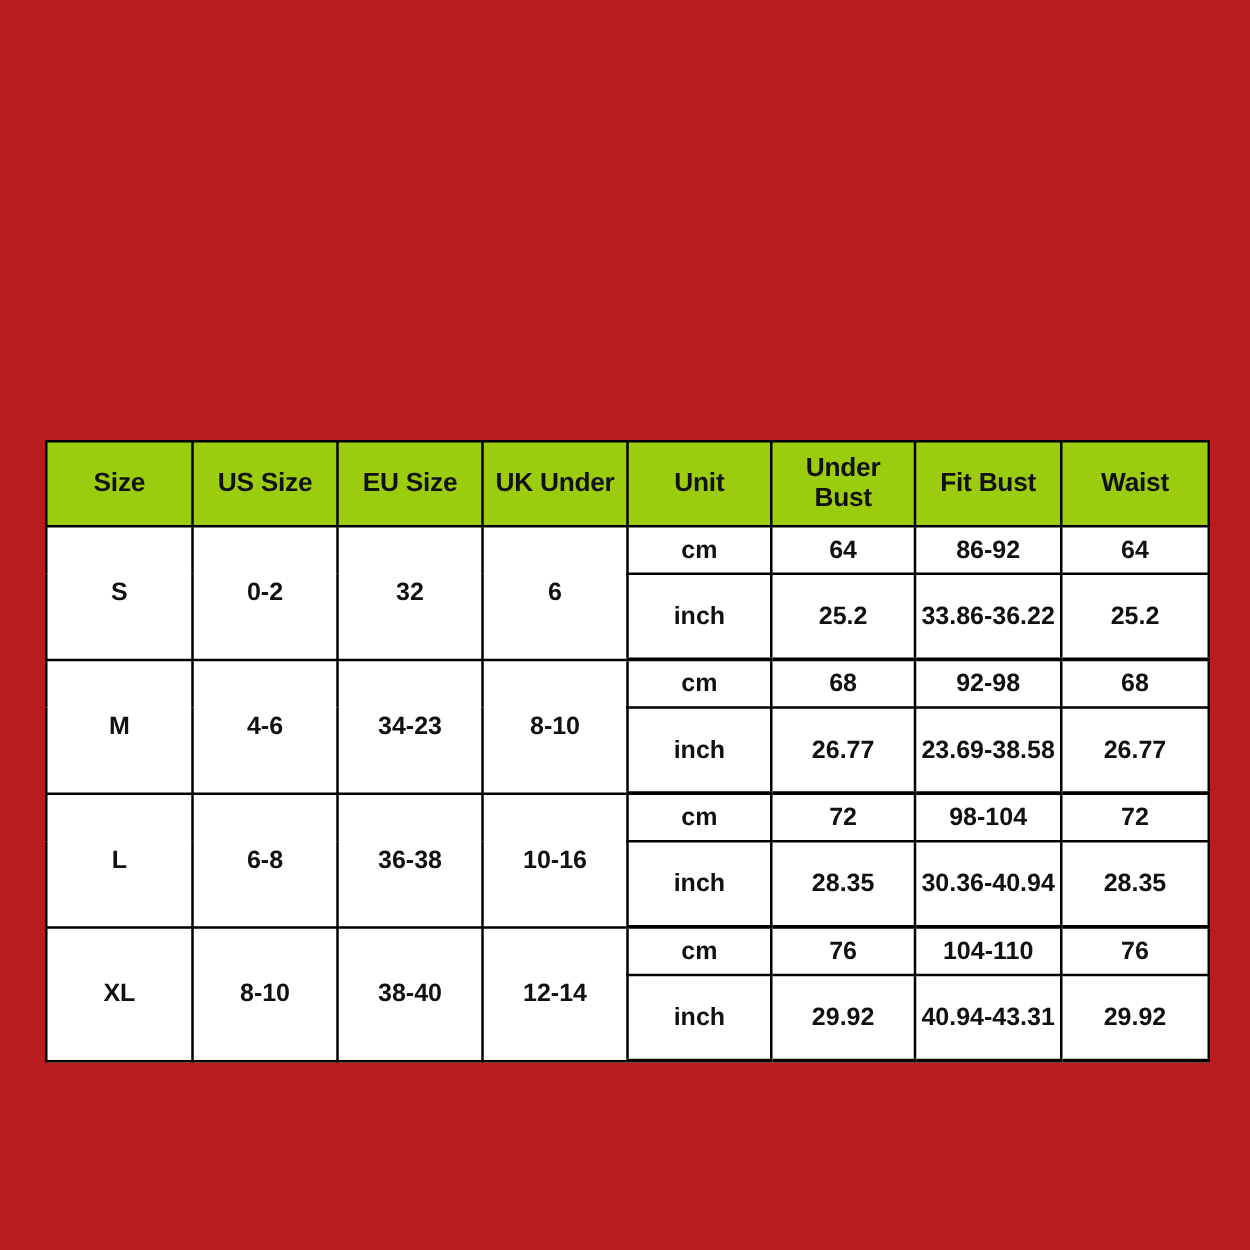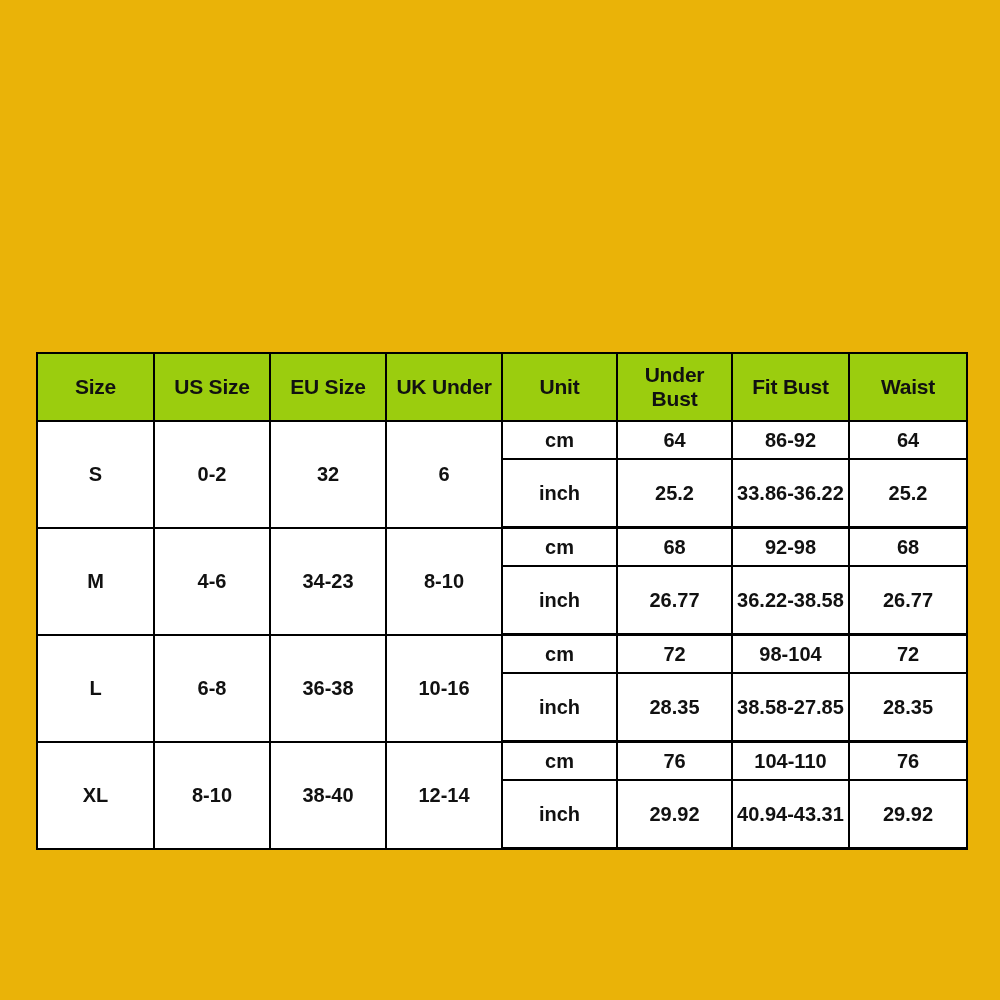--- a/index.html
+++ b/index.html
@@ -9,21 +9,21 @@
     width: 1000px;
     height: 1000px;
     background: #ffffff;
     font-family: "Liberation Sans", "DejaVu Sans", sans-serif;
   }
 
   #canvas {
     position: relative;
     width: 1000px;
     height: 1000px;
-    background: #eab308;
+    background: #b91c1c;
     overflow: hidden;
   }
 
   
   .size-chart-wrap {
     position: absolute;
     left: 36px;
     top: 352px;
     width: 930px;
   }
@@ -140,38 +140,38 @@
           <td class="group-cell" rowspan="2">34-23</td>
           <td class="group-cell" rowspan="2">8-10</td>
           <td class="unit-cell">cm</td>
           <td>68</td>
           <td>92-98</td>
           <td>68</td>
         </tr>
         <tr class="row-inch group-end">
           <td class="unit-cell">inch</td>
           <td>26.77</td>
-          <td>36.22-38.58</td>
+          <td>23.69-38.58</td>
           <td>26.77</td>
         </tr>
 
         <tr class="row-cm">
           <td class="group-cell" rowspan="2">L</td>
           <td class="group-cell" rowspan="2">6-8</td>
           <td class="group-cell" rowspan="2">36-38</td>
           <td class="group-cell" rowspan="2">10-16</td>
           <td class="unit-cell">cm</td>
           <td>72</td>
           <td>98-104</td>
           <td>72</td>
         </tr>
         <tr class="row-inch group-end">
           <td class="unit-cell">inch</td>
           <td>28.35</td>
-          <td>38.58-27.85</td>
+          <td>30.36-40.94</td>
           <td>28.35</td>
         </tr>
 
         <tr class="row-cm">
           <td class="group-cell" rowspan="2">XL</td>
           <td class="group-cell" rowspan="2">8-10</td>
           <td class="group-cell" rowspan="2">38-40</td>
           <td class="group-cell" rowspan="2">12-14</td>
           <td class="unit-cell">cm</td>
           <td>76</td>

